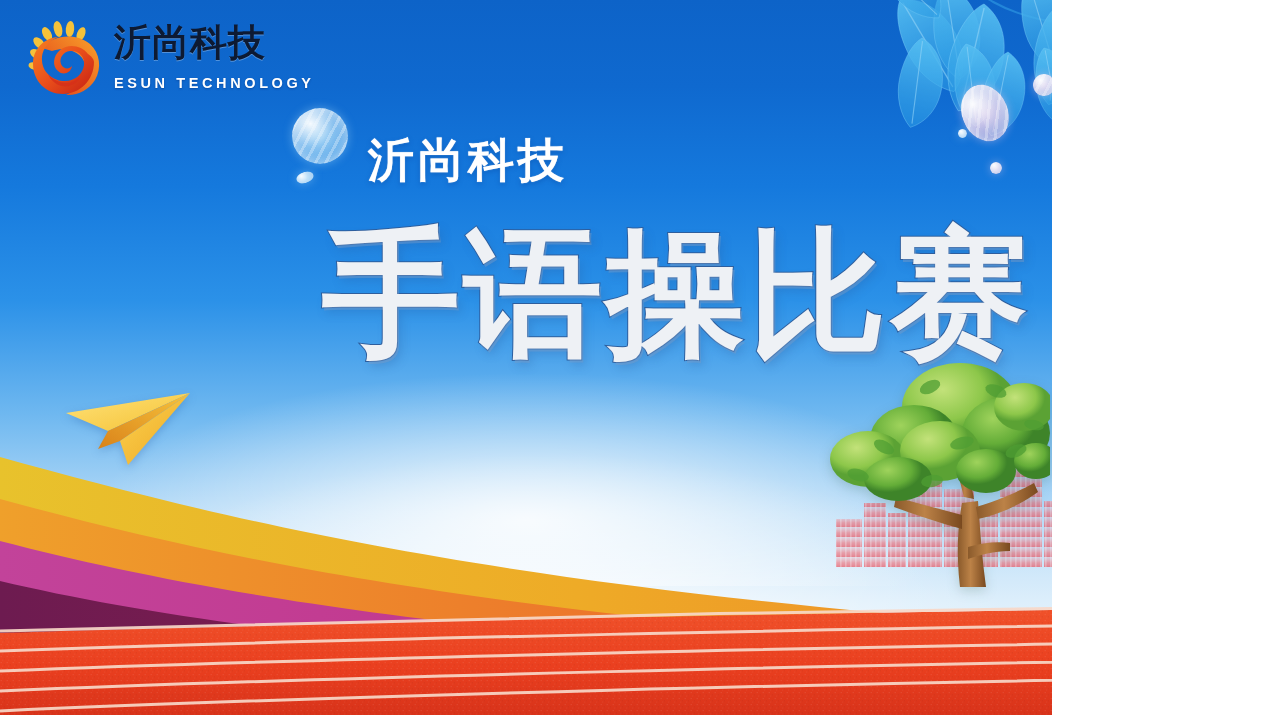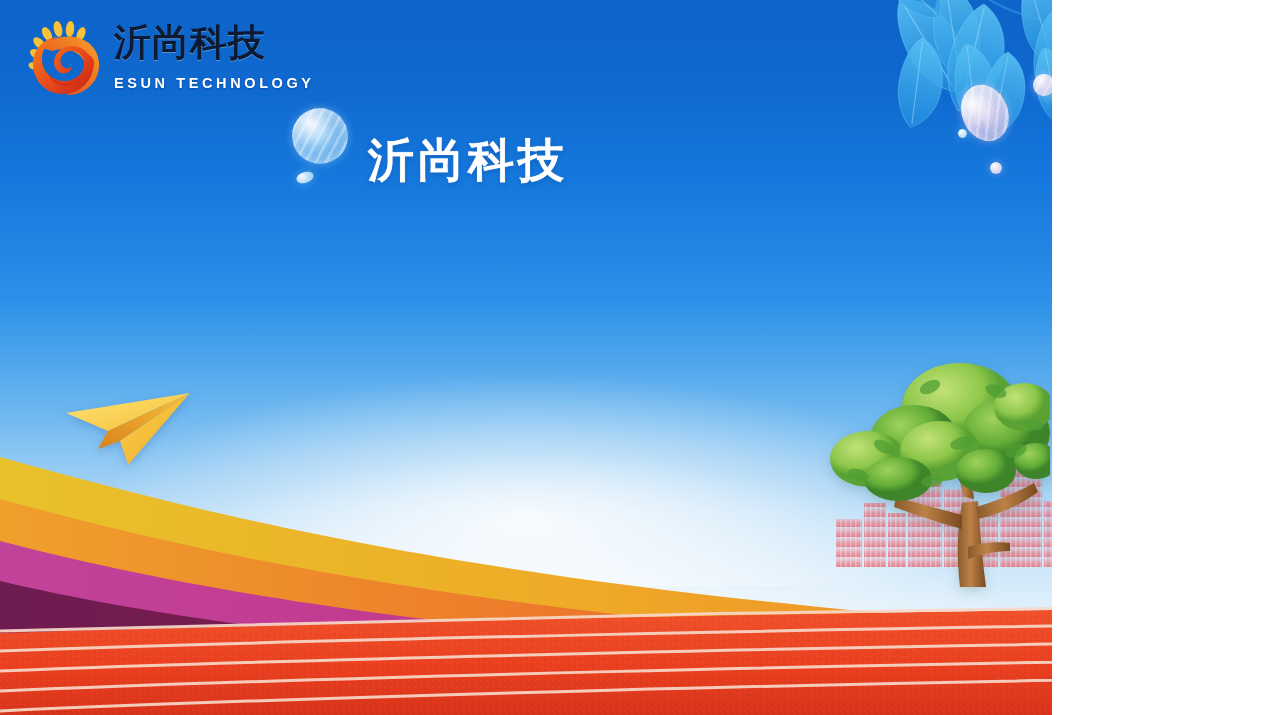--- a/index.html
+++ b/index.html
@@ -213,20 +213,21 @@
       </svg>
     </div>
     <div class="logo-text">
       <div class="logo-cn">沂尚科技</div>
       <div class="logo-en">ESUN TECHNOLOGY</div>
     </div>
   </div>
 
   <div class="subtitle">沂尚科技</div>
 
+  <div class="main-title">手语操比赛</div>
 
   <div class="plane" style="left:1048px; top:112px; width:82px; height:52px;">
     <svg viewBox="0 0 82 52" xmlns="http://www.w3.org/2000/svg">
       <defs>
         <linearGradient id="pkA" x1="0" y1="0" x2="1" y2="1">
           <stop offset="0%" stop-color="#fde0e2"></stop>
             <stop offset="100%" stop-color="#f08d97"></stop>
         </linearGradient>
         <linearGradient id="pkB" x1="0" y1="1" x2="1" y2="0">
           <stop offset="0%" stop-color="#e0394f"></stop>

